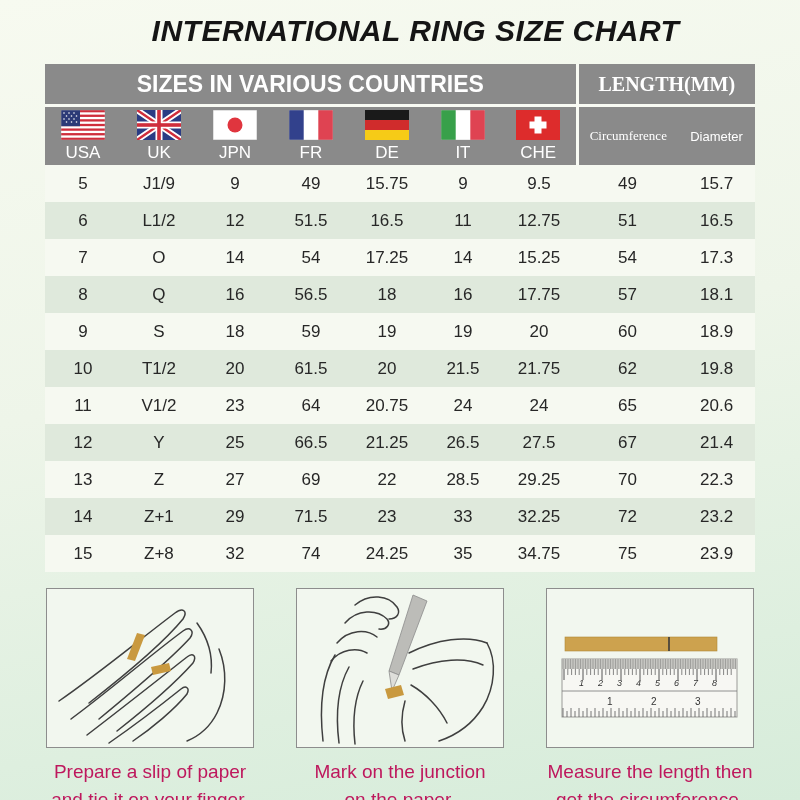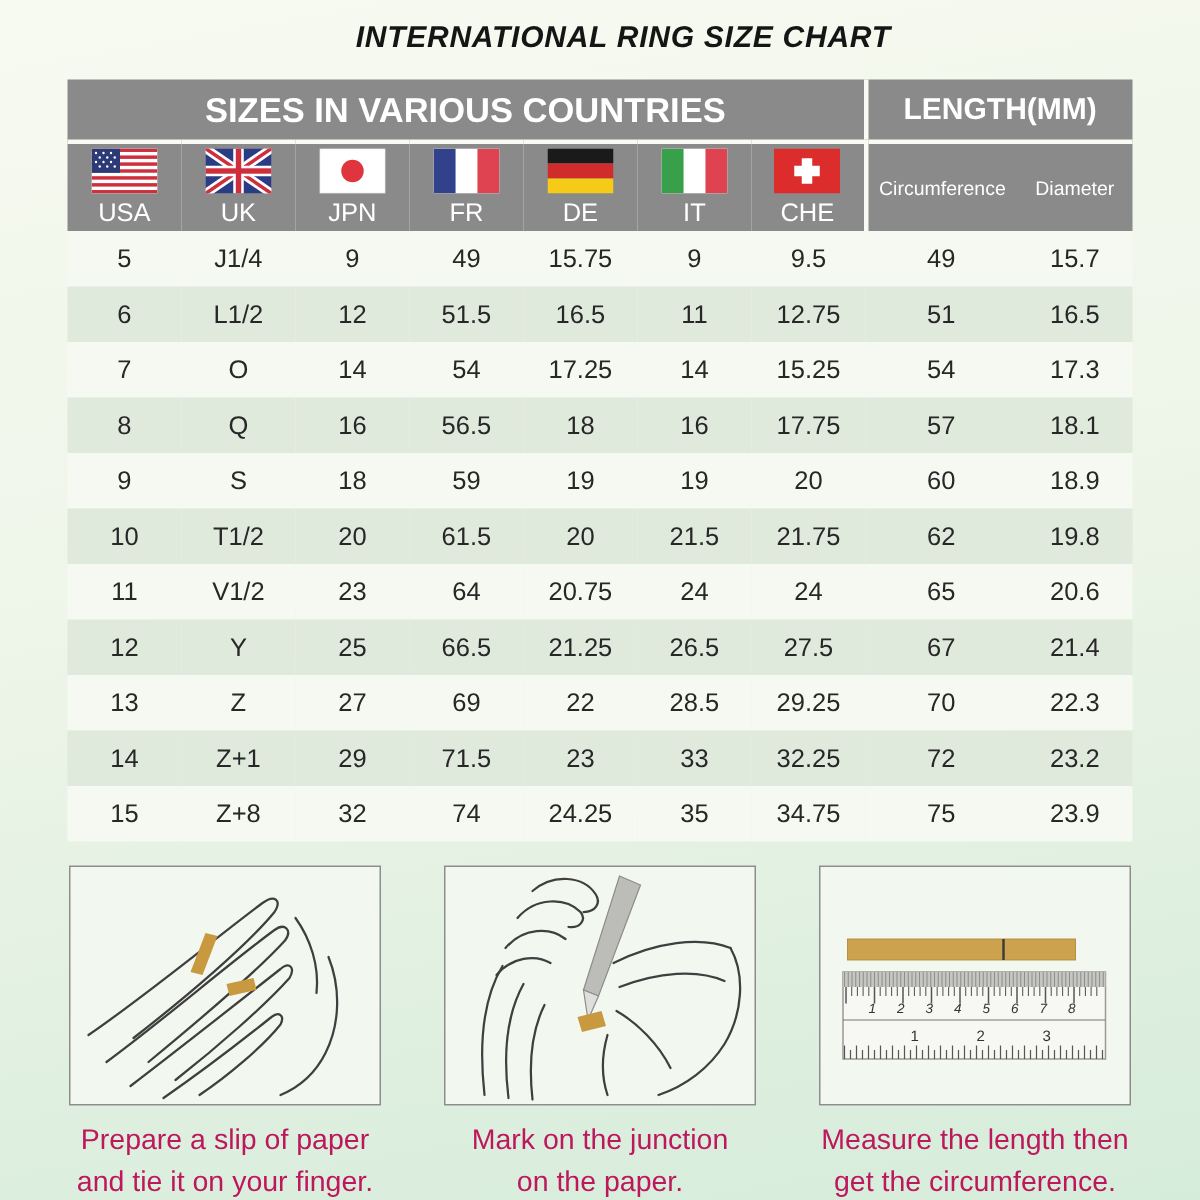--- a/index.html
+++ b/index.html
@@ -4,31 +4,31 @@
 <style>
   html,body{margin:0;padding:0;}
   body{
     width:800px;height:800px;overflow:hidden;
     background:linear-gradient(170deg,#f7faf0 0%,#eef5e9 45%,#d6ecda 100%);
     font-family:"Liberation Sans",sans-serif;
     -webkit-font-smoothing:antialiased;
   }
   .page-title{
     margin:14px 0 8px 0;text-align:center;
-    font-size:20px;font-weight:bold;font-style:italic;
+    font-size:30px;font-weight:bold;font-style:italic;
     color:#151515;letter-spacing:.5px;padding-left:31px;
   }
   table.ring-table{
     width:710px;margin:16px auto;border-collapse:collapse;table-layout:fixed;
   }
   table.ring-table th,table.ring-table td{padding:0;}
   th.hdr{background:var(--header-gray,#8a8a8a);color:#fff;font-weight:bold;}
   tr.section-row th{height:40px;font-size:23px;border-bottom:3px solid #f8faf3;}
   tr.section-row th.len{font-size:20px;}
-  th.len{border-left:3px solid #f8faf3;}
+  th.len{border-left:3px solid #f8faf3;font-family:Liberation Serif, serif;}
   tr.colhead-row th{height:58px;vertical-align:middle;}
   th.country-th{font-weight:normal;font-size:17px;color:#fff;}
   th.country-th .flag{display:block;width:44px;height:30px;margin:0 auto 3px auto;line-height:0;}
   th.country-th .flag svg{display:block;}
   .flag-label{display:block;text-align:center;font-size:17px;}
   th.meas-th{font-weight:normal;font-size:13px;}
   tbody td{
     height:37px;text-align:center;vertical-align:middle;
     font-size:17px;color:#272727;
   }
@@ -168,21 +168,21 @@
           </span>
           <span class="flag-label">CHE</span>
         </th>
         <th class="hdr meas-th len">Circumference</th>
       <th class="hdr meas-th">Diameter</th>
     </tr>
   </thead>
   <tbody id="table-body">
       <tr>
         <td>5</td>
-        <td>J1/4</td>
+        <td>J1/9</td>
         <td>9</td>
         <td>49</td>
         <td>15.75</td>
         <td>9</td>
         <td>9.5</td>
         <td>49</td>
         <td>15.7</td>
       </tr>
       <tr>
         <td>6</td>

